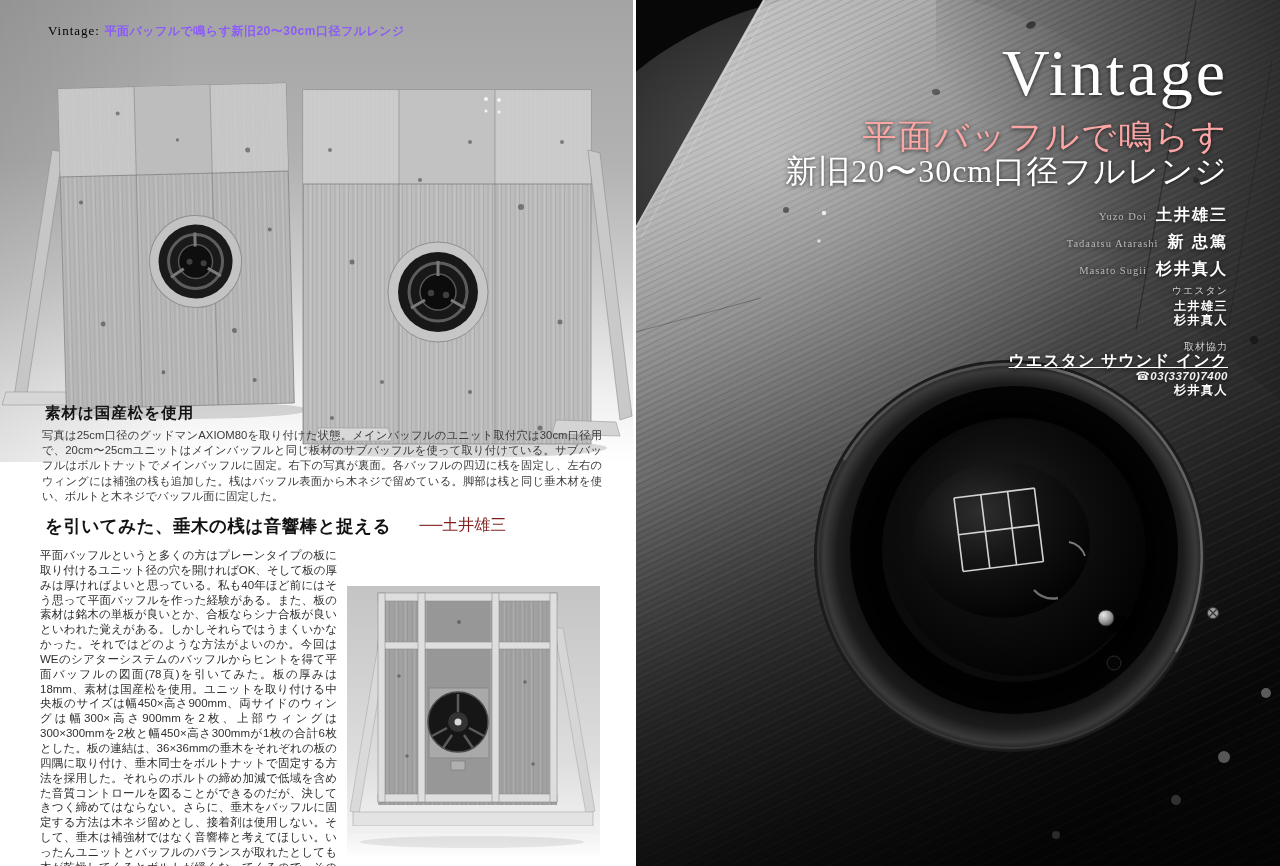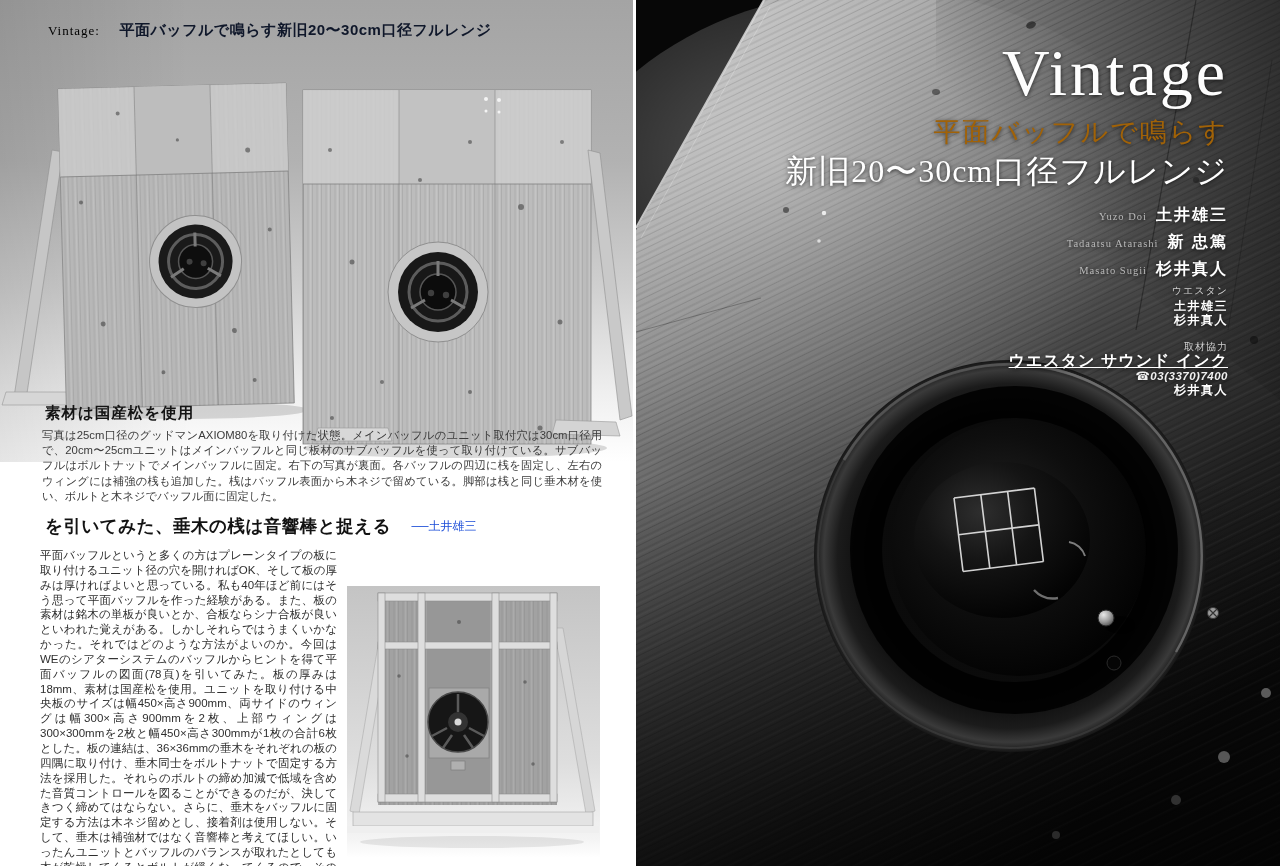--- a/index.html
+++ b/index.html
@@ -3,39 +3,39 @@
 <meta charset="utf-8">
 <style>
   html,body{margin:0;padding:0;background:#e9e9e9;}
   .spread{position:relative;width:1280px;height:866px;background:#ffffff;overflow:hidden;
           font-family:"Liberation Sans","DejaVu Sans",sans-serif;}
   
   .page-left{position:absolute;left:0;top:0;width:634px;height:866px;background:#fff;}
   .photo-main{position:absolute;left:0;top:0;width:633px;height:462px;}
   .runner{position:absolute;left:48px;top:21px;z-index:3;white-space:nowrap;}
   .runner .en{font-family:Liberation Serif, serif;font-size:13px;color:#000000;letter-spacing:1px;margin-top:48px;}
-  .runner .ja{font-size:15px;font-weight:bold;color:#0f172a;margin-left:15px;letter-spacing:.5px;}
+  .runner .ja{font-size:12px;font-weight:bold;color:#8b5cf6;letter-spacing:.5px;}
   .cap-title{position:absolute;left:45px;top:403px;z-index:3;font-size:15.5px;font-weight:bold;color:#141414;letter-spacing:1px;}
   .cap-body{position:absolute;left:42px;top:428px;width:560px;z-index:3;font-size:11.3px;line-height:15.2px;
             color:#3a3a3a;text-align:justify;}
   .section{position:absolute;left:45px;top:514px;z-index:3;white-space:nowrap;}
   .section .t{font-size:17.5px;font-weight:bold;color:#121212;letter-spacing:.5px;}
-  .section .a{font-size:12px;color:#1d4ed8;margin-left:16px;vertical-align:2px;}
+  .section .a{font-size:16px;color:#7f1d1d;margin-left:24px;vertical-align:2px;}
   .body-col{position:absolute;left:40px;top:548px;width:297px;z-index:3;font-size:11.5px;line-height:14.85px;
             color:#2e2e2e;text-align:justify;}
   .photo-rear{position:absolute;left:347px;top:586px;width:253px;height:272px;}
   
   .page-right{position:absolute;left:636px;top:0;width:644px;height:742px;background:#000;}
   .photo-hero{position:absolute;left:0;top:0;width:644px;height:866px;}
   .right-text{position:absolute;top:0;right:52px;text-align:right;z-index:4;
               text-shadow:0 1px 4px rgba(0,0,0,.7);}
   .hero-title{margin:0;position:absolute;top:40px;right:0;font-family:"Liberation Serif","DejaVu Serif",serif;
               font-weight:400;font-size:66px;line-height:1;color:#fdfdfd;letter-spacing:3px;white-space:nowrap;}
   .hero-sub1{position:absolute;top:114px;right:0;font-family:"Liberation Serif","DejaVu Serif",serif;
-             font-size:27px;color:#a16207;letter-spacing:2px;white-space:nowrap;font-weight:500;}
+             font-size:34px;color:#fca5a5;letter-spacing:2px;white-space:nowrap;font-weight:500;}
   .hero-sub2{position:absolute;top:150px;right:0;font-family:"Liberation Serif","DejaVu Serif",serif;
              font-size:32px;color:#ffffff;letter-spacing:1px;white-space:nowrap;font-weight:500;}
   .authors{position:absolute;top:205px;right:0;}
   .author-row{margin-bottom:6px;white-space:nowrap;}
   .author-row .en{font-family:"Liberation Serif","DejaVu Serif",serif;font-size:10.5px;color:#b9b9b9;
                   letter-spacing:1px;margin-right:9px;}
   .author-row .ja{font-size:16px;font-weight:bold;color:#ffffff;letter-spacing:2px;}
   .credits{position:absolute;top:284px;right:0;line-height:14.5px;white-space:nowrap;}
   .credits .label{font-size:10px;color:#cfcfcf;letter-spacing:1px;}
   .credits .name{font-size:12px;font-weight:bold;color:#fff;letter-spacing:1.5px;}

